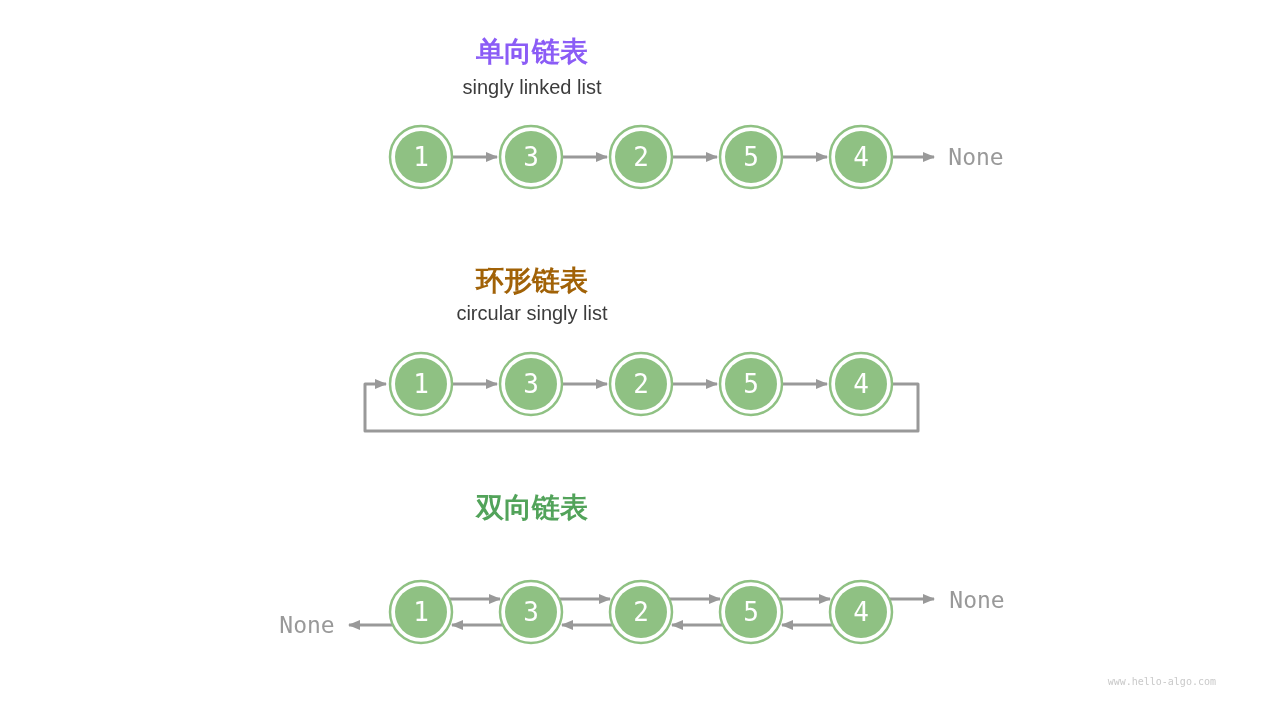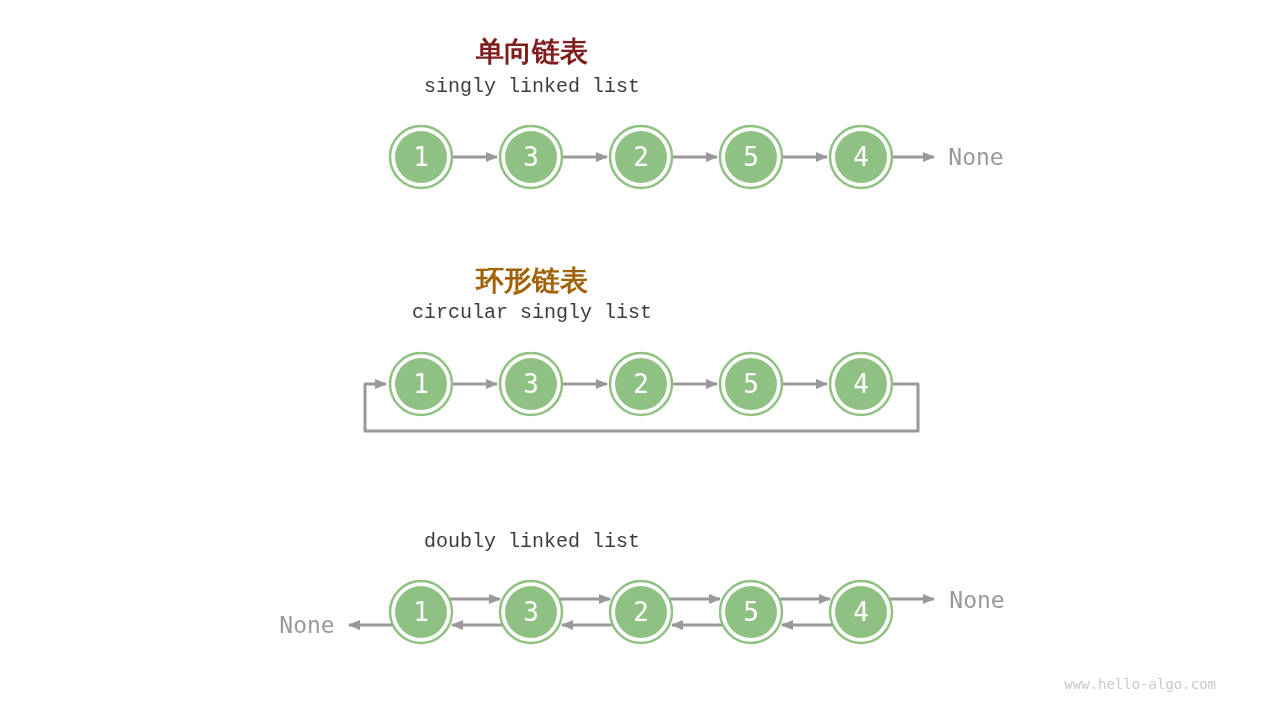--- a/index.html
+++ b/index.html
@@ -3,22 +3,22 @@
 <meta charset="utf-8">
 <style>
   html,body{margin:0;padding:0;background:#ffffff;}
   .canvas{position:relative;width:1280px;height:720px;background:#ffffff;overflow:hidden;
           font-family:"DejaVu Sans",sans-serif;}
   .sec-title{position:absolute;left:0;width:1064px;text-align:center;
              font-size:28px;font-weight:bold;line-height:34px;
              font-family:"DejaVu Sans",sans-serif;}
   .sec-sub{position:absolute;left:0;width:1064px;text-align:center;
            font-size:20px;line-height:24px;
-           font-family:Liberation Mono, monospace;}
-  .watermark{position:absolute;right:64px;top:676px;font-size:14px;
+           font-family:Liberation Sans, sans-serif;}
+  .watermark{position:absolute;right:64px;top:676px;font-size:10px;
              font-family:"DejaVu Sans Mono",monospace;}
   svg{position:absolute;left:0;top:0;}
 </style>
 </head>
 <body>
 
 <div class="canvas">
 
   <svg id="diagram" width="1280" height="720" viewBox="0 0 1280 720">
     <defs>
@@ -95,22 +95,22 @@
         <text x="641" y="621" text-anchor="middle" fill="#FFFFFF" font-size="26" font-family="&quot;DejaVu Sans Mono&quot;, monospace">2</text>
         <circle cx="751" cy="612" r="31" fill="#ffffff" stroke="#8FC183" stroke-width="2.5"></circle>
         <circle cx="751" cy="612" r="26" fill="#8FC183"></circle>
         <text x="751" y="621" text-anchor="middle" fill="#FFFFFF" font-size="26" font-family="&quot;DejaVu Sans Mono&quot;, monospace">5</text>
         <circle cx="861" cy="612" r="31" fill="#ffffff" stroke="#8FC183" stroke-width="2.5"></circle>
         <circle cx="861" cy="612" r="26" fill="#8FC183"></circle>
         <text x="861" y="621" text-anchor="middle" fill="#FFFFFF" font-size="26" font-family="&quot;DejaVu Sans Mono&quot;, monospace">4</text>
       </g>
   </svg>
 
-  <div class="sec-title" style="top: 35px; color: #7f1d1d;">单向链表</div>
+  <div class="sec-title" style="top: 35px; color: #8b5cf6;">单向链表</div>
   <div class="sec-sub" style="top: 75px; color: rgb(60, 60, 60);">singly linked list</div>
 
   <div class="sec-title" style="top: 264px; color: #a16207;">环形链表</div>
   <div class="sec-sub" style="top: 301px; color: rgb(60, 60, 60);">circular singly list</div>
 
-  <div class="sec-sub" style="top: 530px; color: rgb(60, 60, 60);">doubly linked list</div>
+  <div class="sec-title" style="top: 491px; color: rgb(82, 163, 90);">双向链表</div>
 
   <div class="watermark" style="color: rgb(201, 201, 201);">www.hello-algo.com</div>
 </div>
 
 </body></html>

